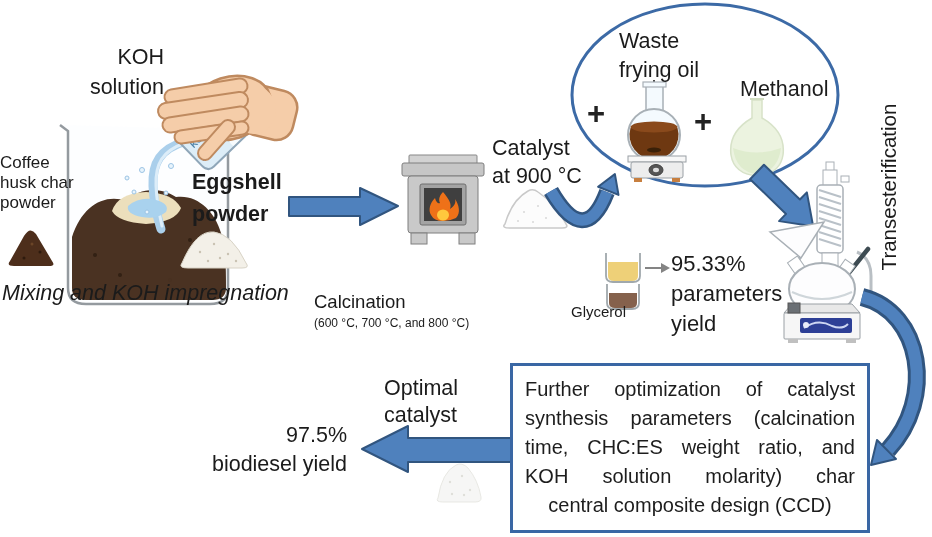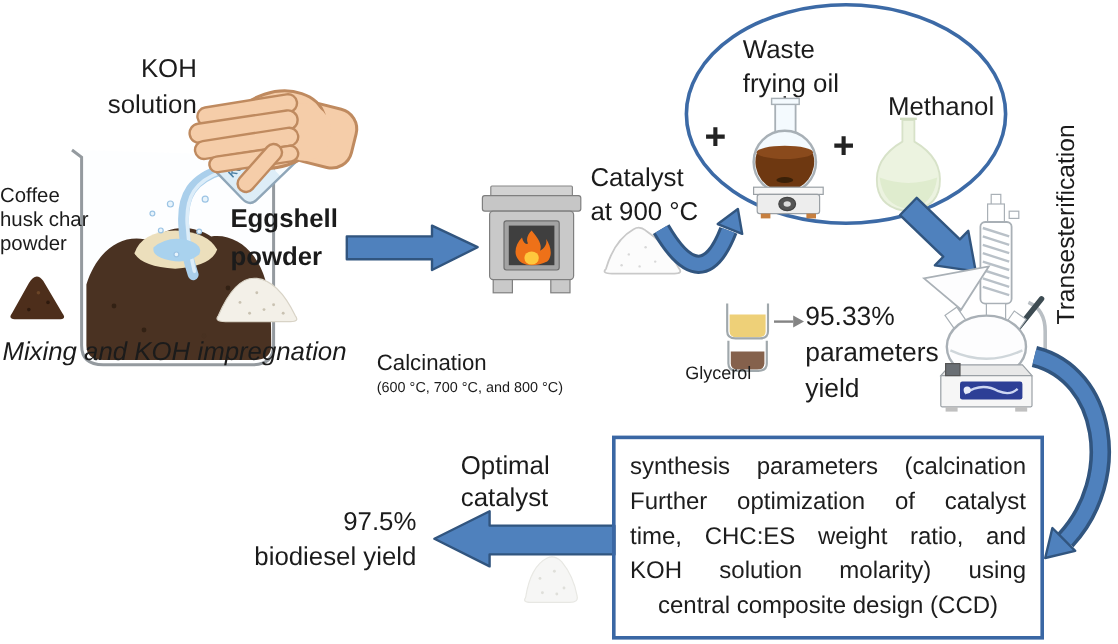--- a/index.html
+++ b/index.html
@@ -259,24 +259,24 @@
 
   <div class="txt" style="left:671px;top:233px;font-size:22px;line-height:30px;margin-top:16px;">
     <span class="line">95.33%</span>
     <span class="line">parameters</span>
     <span class="line">yield</span>
   </div>
 
   <div class="txt" style="left:571px;top:302px;font-size:15px;">Glycerol</div>
 
   <div class="opt-box">
+    <span class="jline">Further optimization of catalyst</span>
     <span class="jline">synthesis parameters (calcination</span>
-    <span class="jline">Further optimization of catalyst</span>
     <span class="jline">time, CHC:ES weight ratio, and</span>
-    <span class="jline">KOH solution molarity) using</span>
+    <span class="jline">KOH solution molarity) char</span>
     <span class="lline">central composite design (CCD)</span>
   </div>
 
   <div class="txt center big" style="left:384px;top:375px;width:120px;line-height:27px;">
     <span class="line">Optimal</span>
     <span class="line">catalyst</span>
   </div>
 
   <div class="txt right big" style="left:177px;top:421px;width:170px;line-height:29px;">
     <span class="line">97.5%</span>

